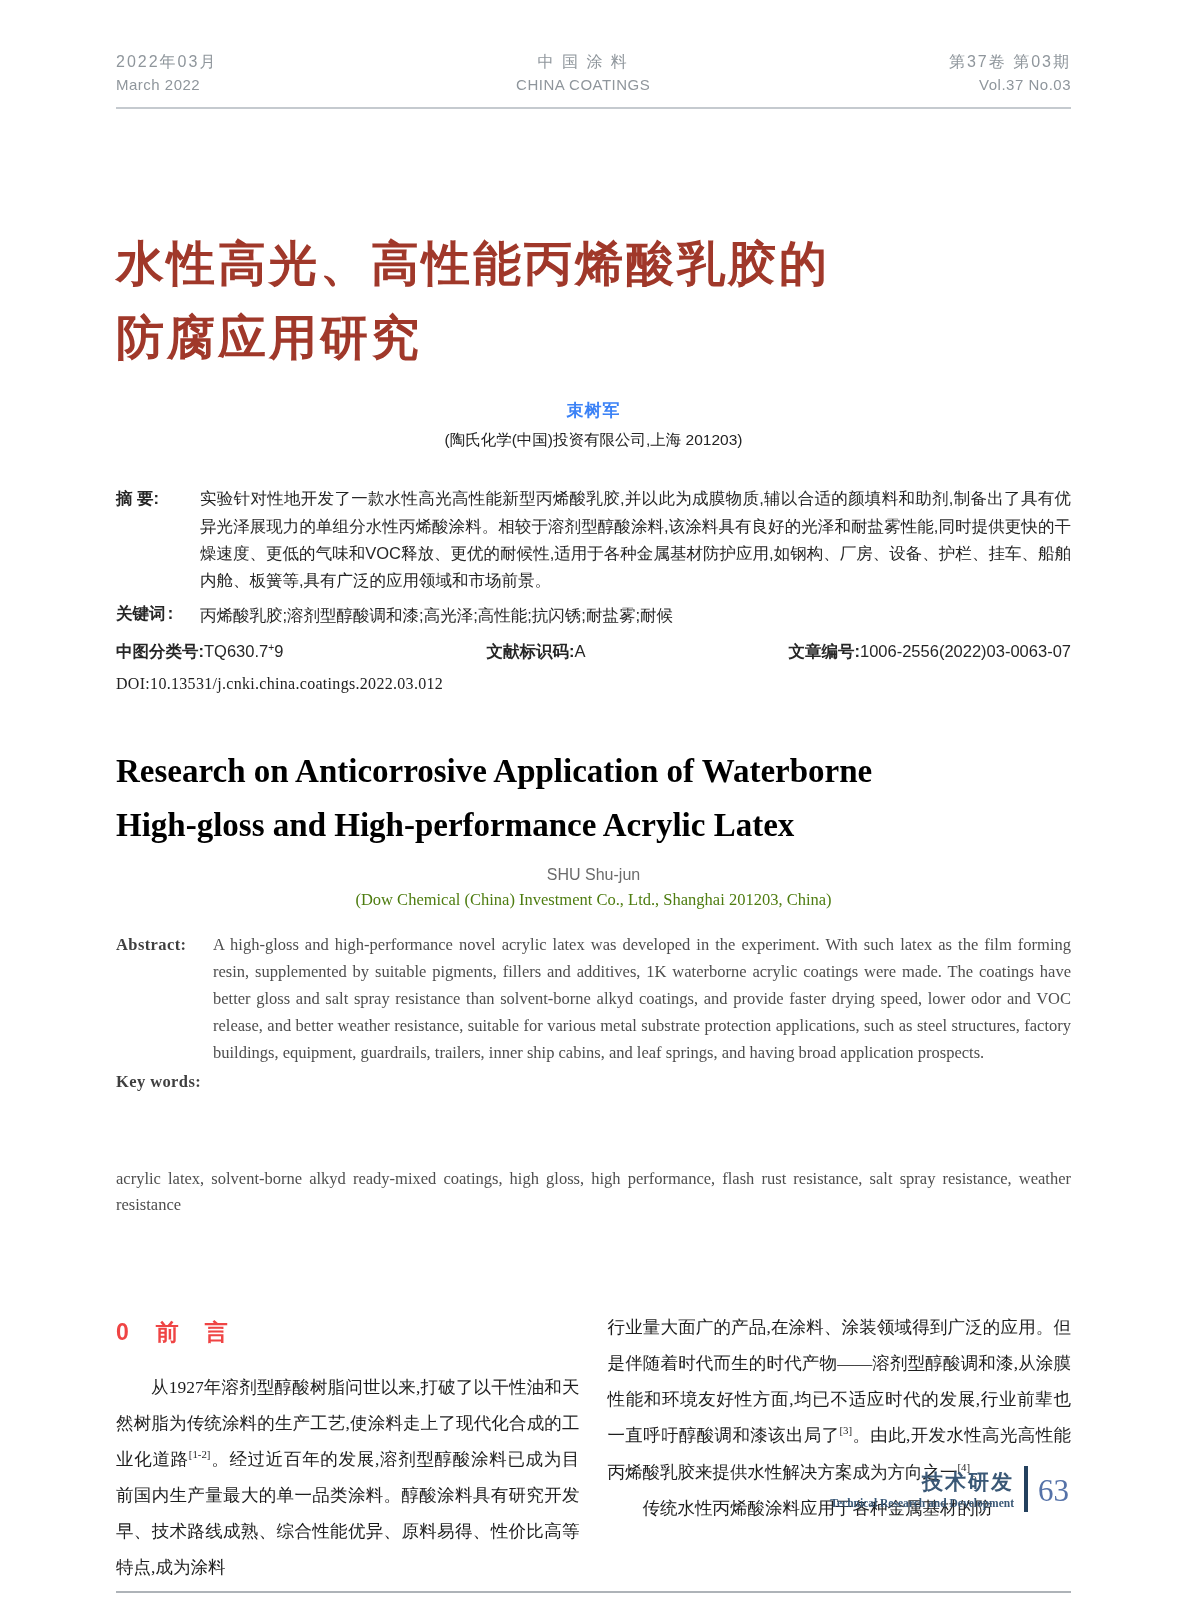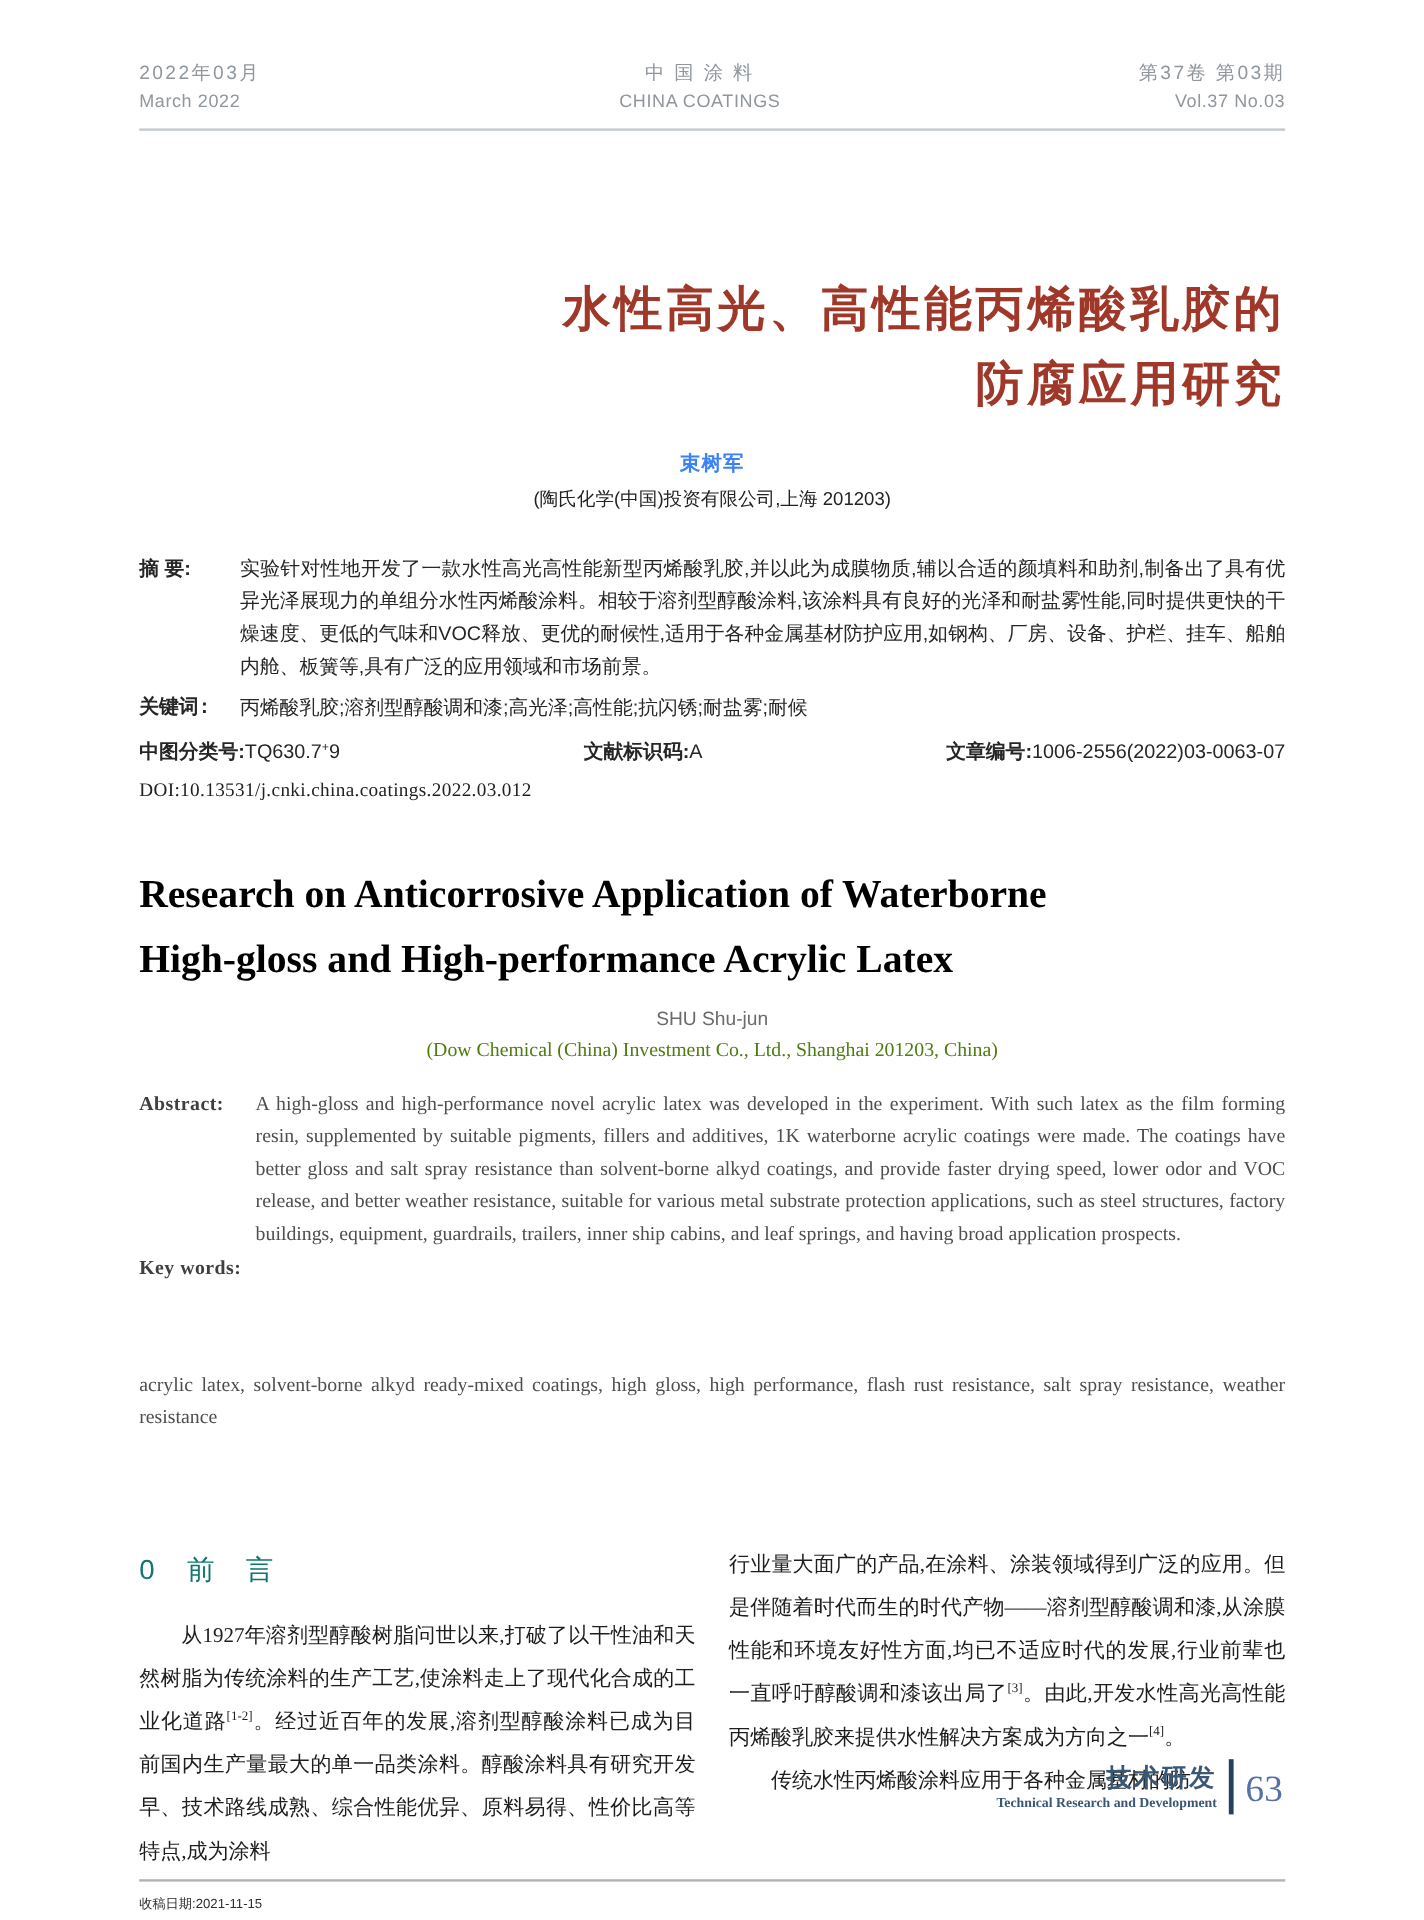--- a/index.html
+++ b/index.html
@@ -20,23 +20,23 @@
   }
   .jheader .hcol { line-height: 1.5; }
   .jheader .cn { font-size: 16px; letter-spacing: 2px; }
   .jheader .en { font-size: 15px; letter-spacing: 0.5px; }
   .hcol.left { text-align: left; }
   .hcol.center { text-align: center; }
   .hcol.right { text-align: right; }
 
   
   .title-cn {
-    margin-top: 118px; text-align: right;
+    margin-top: 118px; text-align: left;
     color: #a0382a; font-weight: bold;
-    font-size: 40px; line-height: 1.55; letter-spacing: 3px;
+    font-size: 48px; line-height: 1.55; letter-spacing: 3px;
   }
   .author-cn { margin-top: 24px; text-align: center; font-size: 17px; font-weight: bold; color: #3b82f6; letter-spacing: 1px; }
   .affil-cn  { margin-top: 8px; text-align: center; font-size: 15.5px; color: #222; }
 
   
   .abs-cn { margin-top: 34px; display: flex; font-size: 16.5px; line-height: 1.66; color: #262626; }
   .abs-cn .lbl { flex: 0 0 84px; font-weight: bold; }
   .abs-cn .txt { flex: 1; text-align: justify; }
   .kw-cn { margin-top: 7px; display: flex; font-size: 16.5px; line-height: 1.6; color: #262626; }
   .kw-cn .lbl { flex: 0 0 84px; font-weight: bold; font-family: Liberation Mono, monospace; }
@@ -54,21 +54,21 @@
   .author-en { margin-top: 14px; text-align: center; font-size: 16px; color: #6b6b6b; }
   .affil-en  { margin-top: 6px; text-align: center; font-family: "Liberation Serif", serif; font-size: 16.5px; color: #4d7c0f; }
   .abs-en { margin-top: 22px; display: flex; font-family: "Liberation Serif", serif; font-size: 16.5px; line-height: 1.63; color: #4e4e4e; }
   .abs-en .lbl { flex: 0 0 97px; font-weight: bold; color: #3f3f3f; letter-spacing: 0.4px; }
   .abs-en .txt { flex: 1; text-align: justify; }
   .kw-en { margin-top: 2px; flex-direction: column; }
 
   
   .body-cols { margin-top: 90px; display: flex; gap: 28px; }
   .col { flex: 1 1 0; font-family: "Liberation Serif", serif; font-size: 17.5px; line-height: 2.06; color: #1d1d1d; }
-  .sec-head { color: #0f766e; font-weight: normal; font-family: "Liberation Sans", sans-serif; font-size: 23px; margin-bottom: 12px; letter-spacing: 1px; }
+  .sec-head { color: #ef4444; font-weight: bold; font-family: "Liberation Sans", sans-serif; font-size: 23px; margin-bottom: 12px; letter-spacing: 1px; }
   .sec-head .num { margin-right: 26px; }
   .sec-head .ttl { letter-spacing: 26px; }
   .para { text-align: justify; }
   .para.indent { text-indent: 2em; font-family: Liberation Serif, serif; }
   .para sup { font-size: 0.62em; line-height: 0; }
 
   
   .footnotes { margin-top: 6px; border-top: 2px solid #aeb3b8; padding-top: 9px; font-size: 11px; color: #2e2e2e; line-height: 1.9; }
 
   

